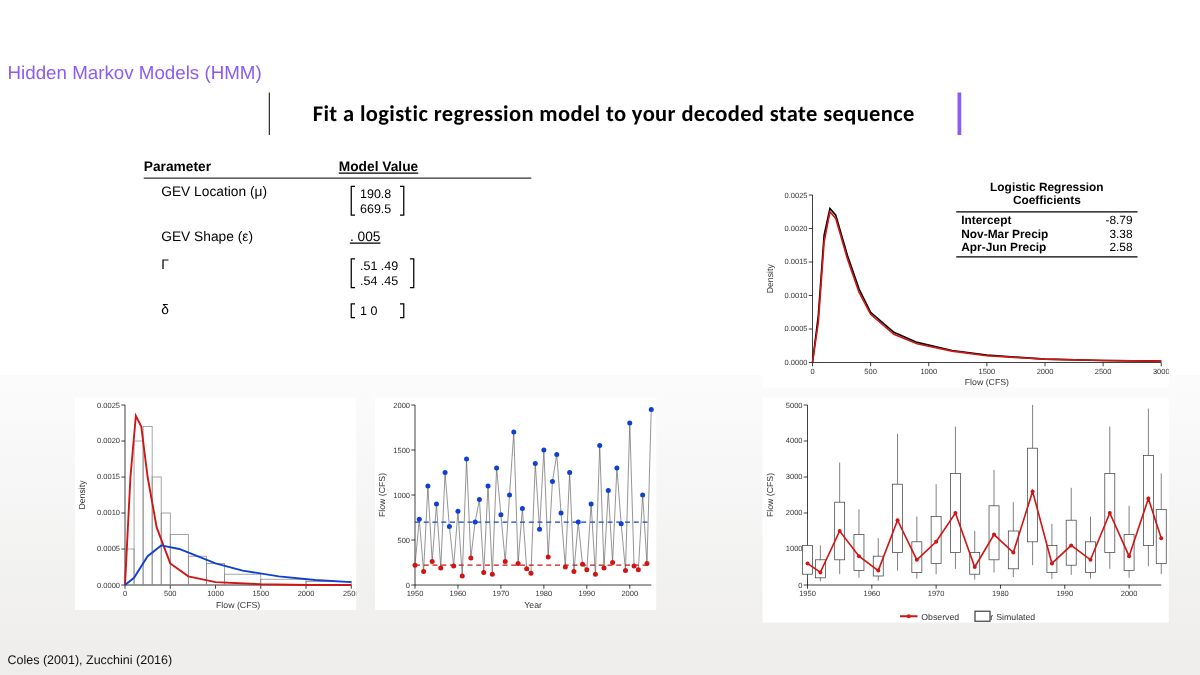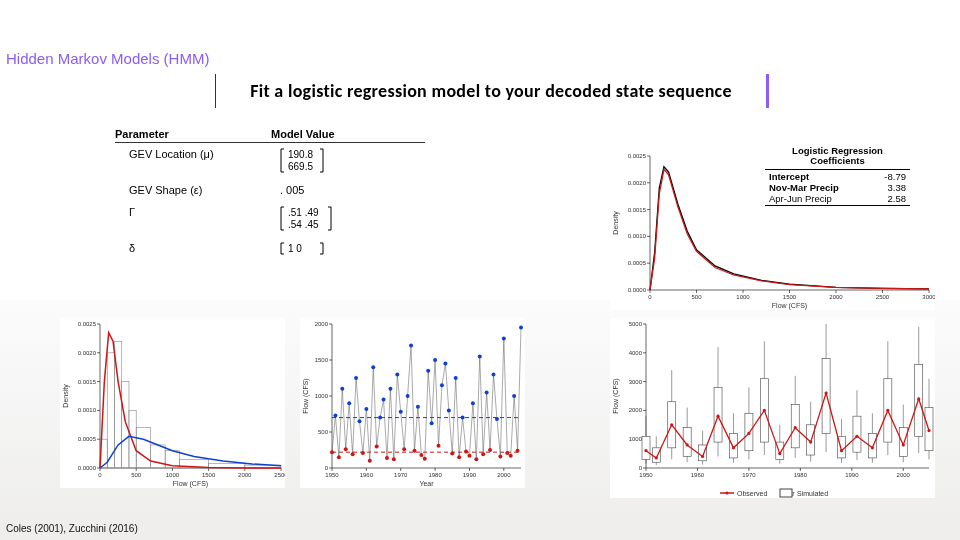--- a/index.html
+++ b/index.html
@@ -59,21 +59,21 @@
     display: flex;
     border-bottom: 1px solid #333;
     font-weight: 700;
     padding-bottom: 2px;
   }
   .ptable .row {
     display: flex;
     padding: 5px 0 5px 14px;
   }
   .ptable .c1 { width: 156px; }
-  .ptable .c2 { width: 150px; white-space: pre; font-family: inherit;}
+  .ptable .c2 { width: 150px; white-space: pre; font-family: inherit; text-decoration: underline;}
   
   .lrtable {
     position: absolute;
     top: 128px; right: 50px; width: 145px;
     font-size: 9.5px;
     z-index: 3;
     background: rgba(255,255,255,.85);
   }
   .lrtable .lttl {
     text-align: center; font-weight: 700; line-height: 1.1;
@@ -152,21 +152,21 @@
   <div id="lr-body">
       <div class="lrow">
         <span style="font-weight: 700;">Intercept</span>
         <span>-8.79</span>
       </div>
       <div class="lrow">
         <span style="font-weight: 700;">Nov-Mar Precip</span>
         <span>3.38</span>
       </div>
       <div class="lrow">
-        <span style="font-weight: 400;">Apr-Jun Precip</span>
+        <span style="font-weight: 700;">Apr-Jun Precip</span>
         <span>2.58</span>
       </div>
     </div>
   <hr>
 </div>
 
 <div class="chart" style="top:150px; left:610px; width:325px; height:160px;">
   <svg id="svg-dtr" width="325" height="160">
       <g>
         <line x1="40" y1="140" x2="319" y2="140" stroke="#000" stroke-width="0.6"></line>

